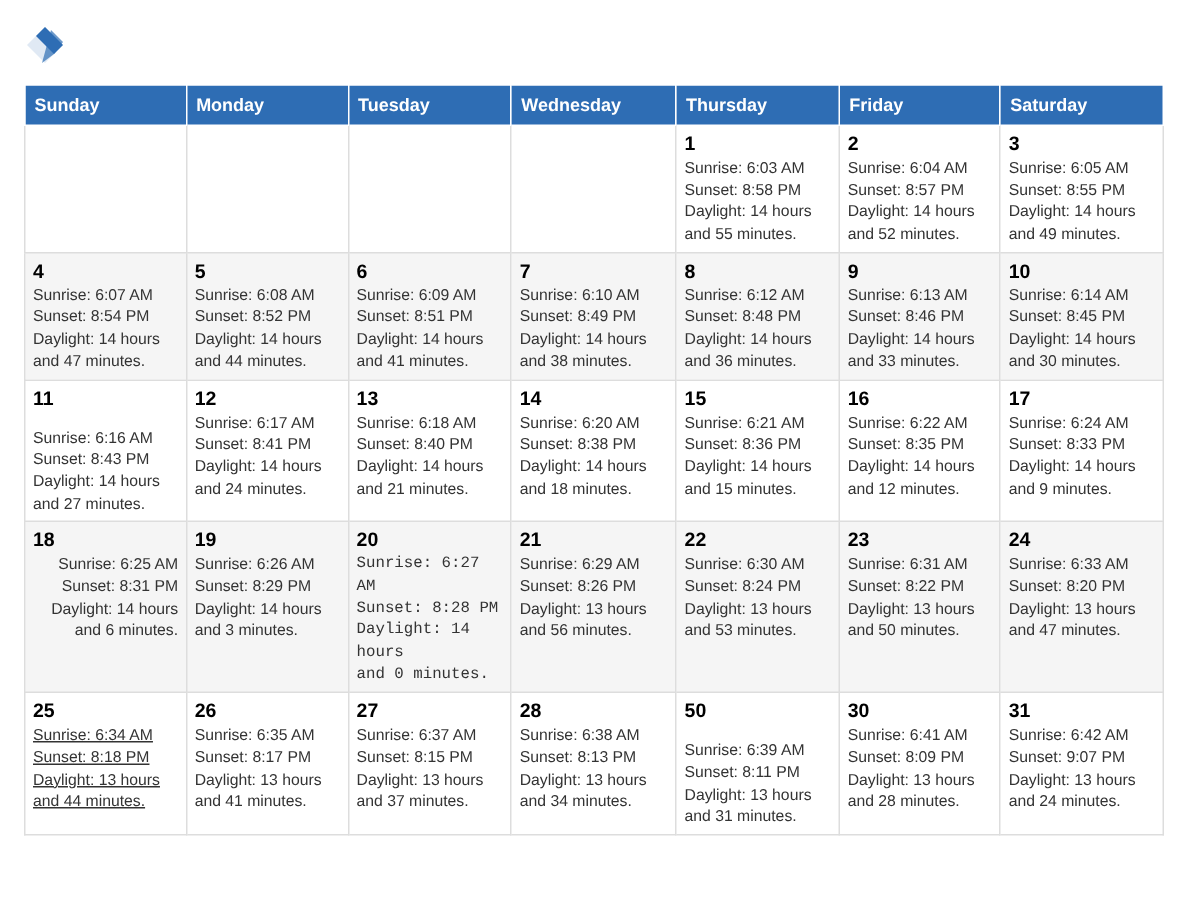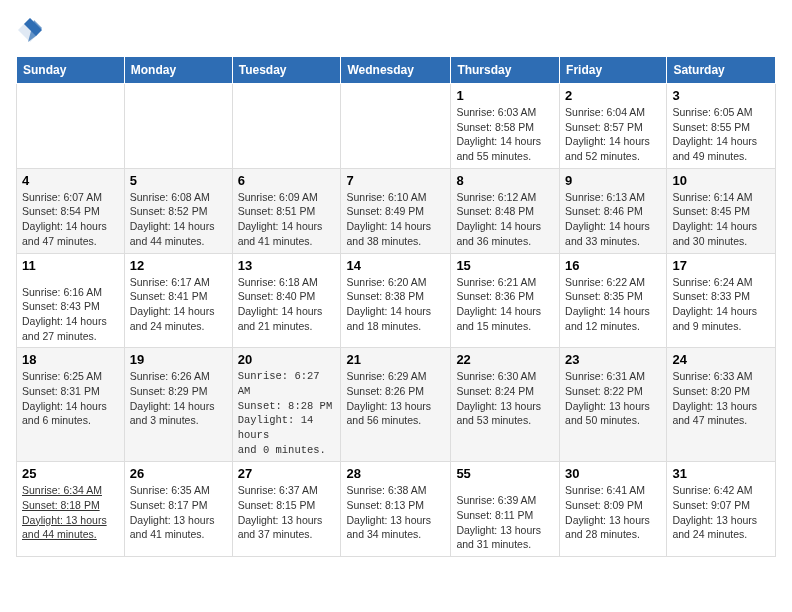--- a/index.html
+++ b/index.html
@@ -252,21 +252,21 @@
           <span class="day-num">17</span>
           <div class="day-info" style="white-space: pre-line;">Sunrise: 6:24 AM
 Sunset: 8:33 PM
 Daylight: 14 hours
 and 9 minutes.</div>
         </td>
       </tr>
       <tr>
         <td>
           <span class="day-num">18</span>
-          <div class="day-info" style="white-space: pre-line;">Sunrise: 6:25 AM
+          <div class="day-info" style="white-space: pre-line; text-align: right;">Sunrise: 6:25 AM
 Sunset: 8:31 PM
 Daylight: 14 hours
 and 6 minutes.</div>
         </td>
         <td>
           <span class="day-num">19</span>
           <div class="day-info" style="white-space: pre-line;">Sunrise: 6:26 AM
 Sunset: 8:29 PM
 Daylight: 14 hours
 and 3 minutes.</div>
@@ -330,21 +330,21 @@
 and 37 minutes.</div>
         </td>
         <td>
           <span class="day-num">28</span>
           <div class="day-info" style="white-space: pre-line;">Sunrise: 6:38 AM
 Sunset: 8:13 PM
 Daylight: 13 hours
 and 34 minutes.</div>
         </td>
         <td>
-          <span class="day-num">55</span>
+          <span class="day-num">50</span>
           <div class="day-info" style="white-space: pre-line; margin-top: 12px;">Sunrise: 6:39 AM
 Sunset: 8:11 PM
 Daylight: 13 hours
 and 31 minutes.</div>
         </td>
         <td>
           <span class="day-num">30</span>
           <div class="day-info" style="white-space: pre-line;">Sunrise: 6:41 AM
 Sunset: 8:09 PM
 Daylight: 13 hours

